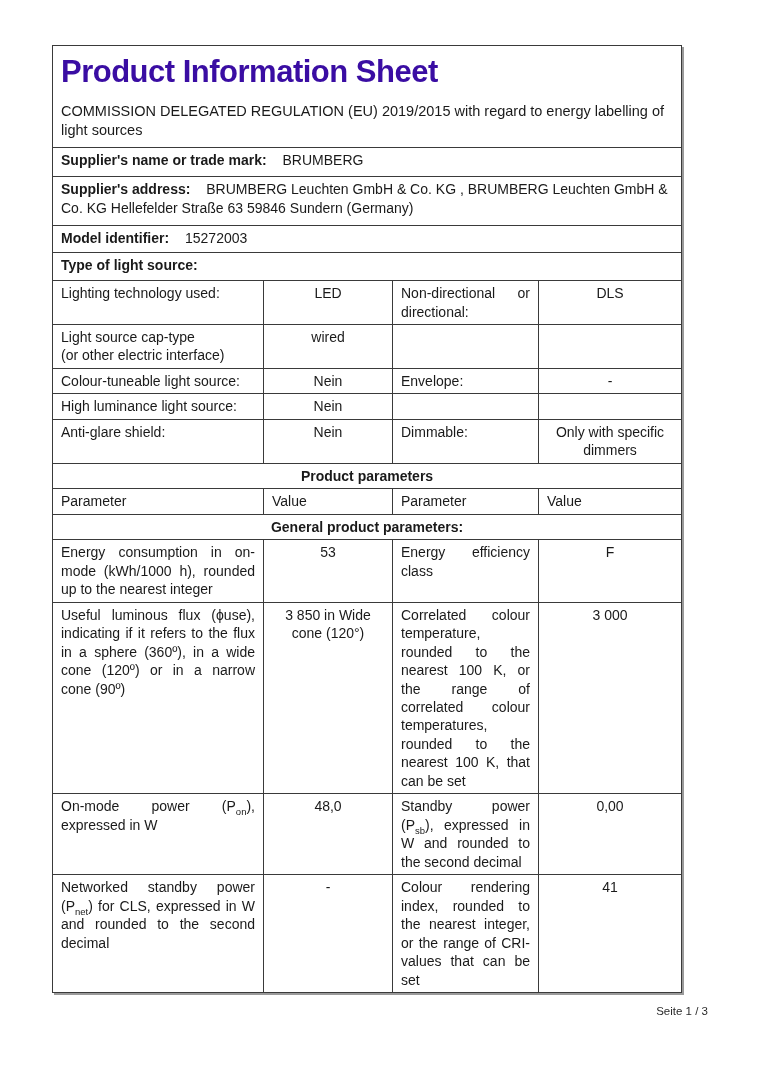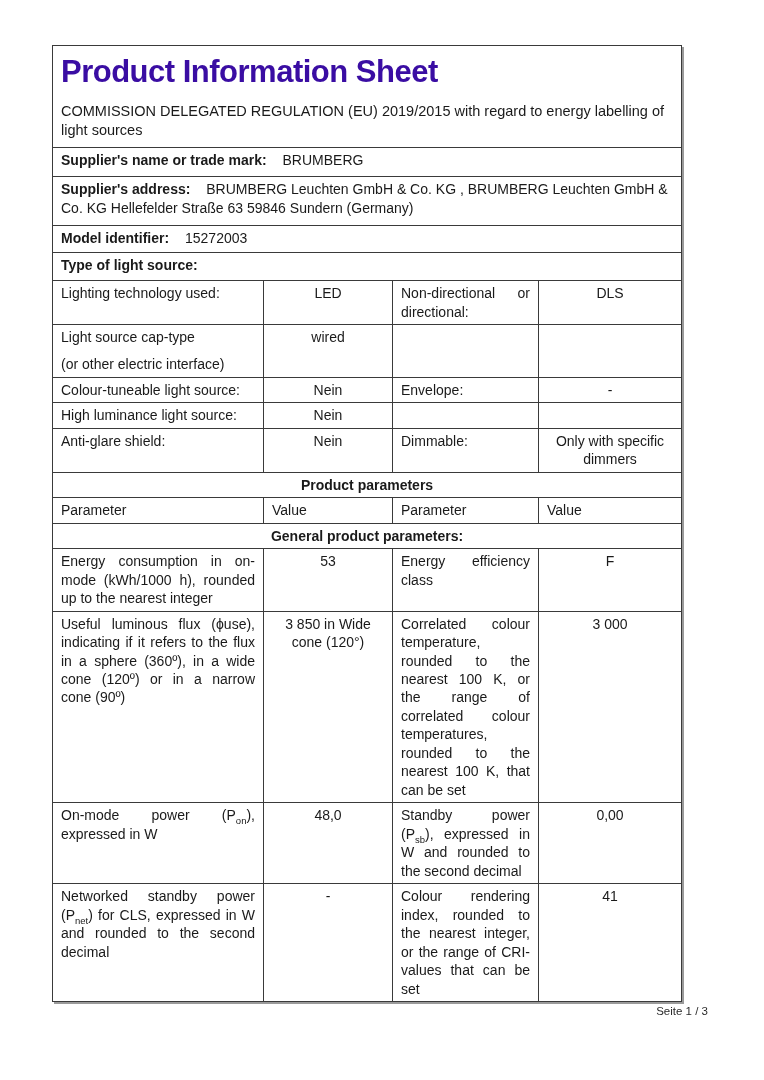--- a/index.html
+++ b/index.html
@@ -33,21 +33,21 @@
     letter-spacing: -0.5px;
     margin-bottom: 9px;
   }
   .subtitle { font-size: 14.5px; line-height: 1.35; }
   .kv .b { font-weight: 700; }
   .kv .v { margin-left: 12px; }
   .bold { font-weight: 700; }
   .center { text-align: center; }
   .param { text-align: justify; }
   .value { text-align: center; }
-  .para-gap { margin-top: 9px; }
+  .para-gap { margin-top: 0; }
   sub { font-size: 9.5px; line-height: 0; }
   
   .rh-title    { height: 88px; }
   .rh-name     { height: 29px; }
   .rh-addr     { height: 49px; }
   .rh-model    { height: 27px; }
   .rh-type     { height: 28px; }
   .rh-lt1 { height: 41px; }
   .rh-lt2 { height: 44px; }
   .rh-lt3 { height: 42px; }

